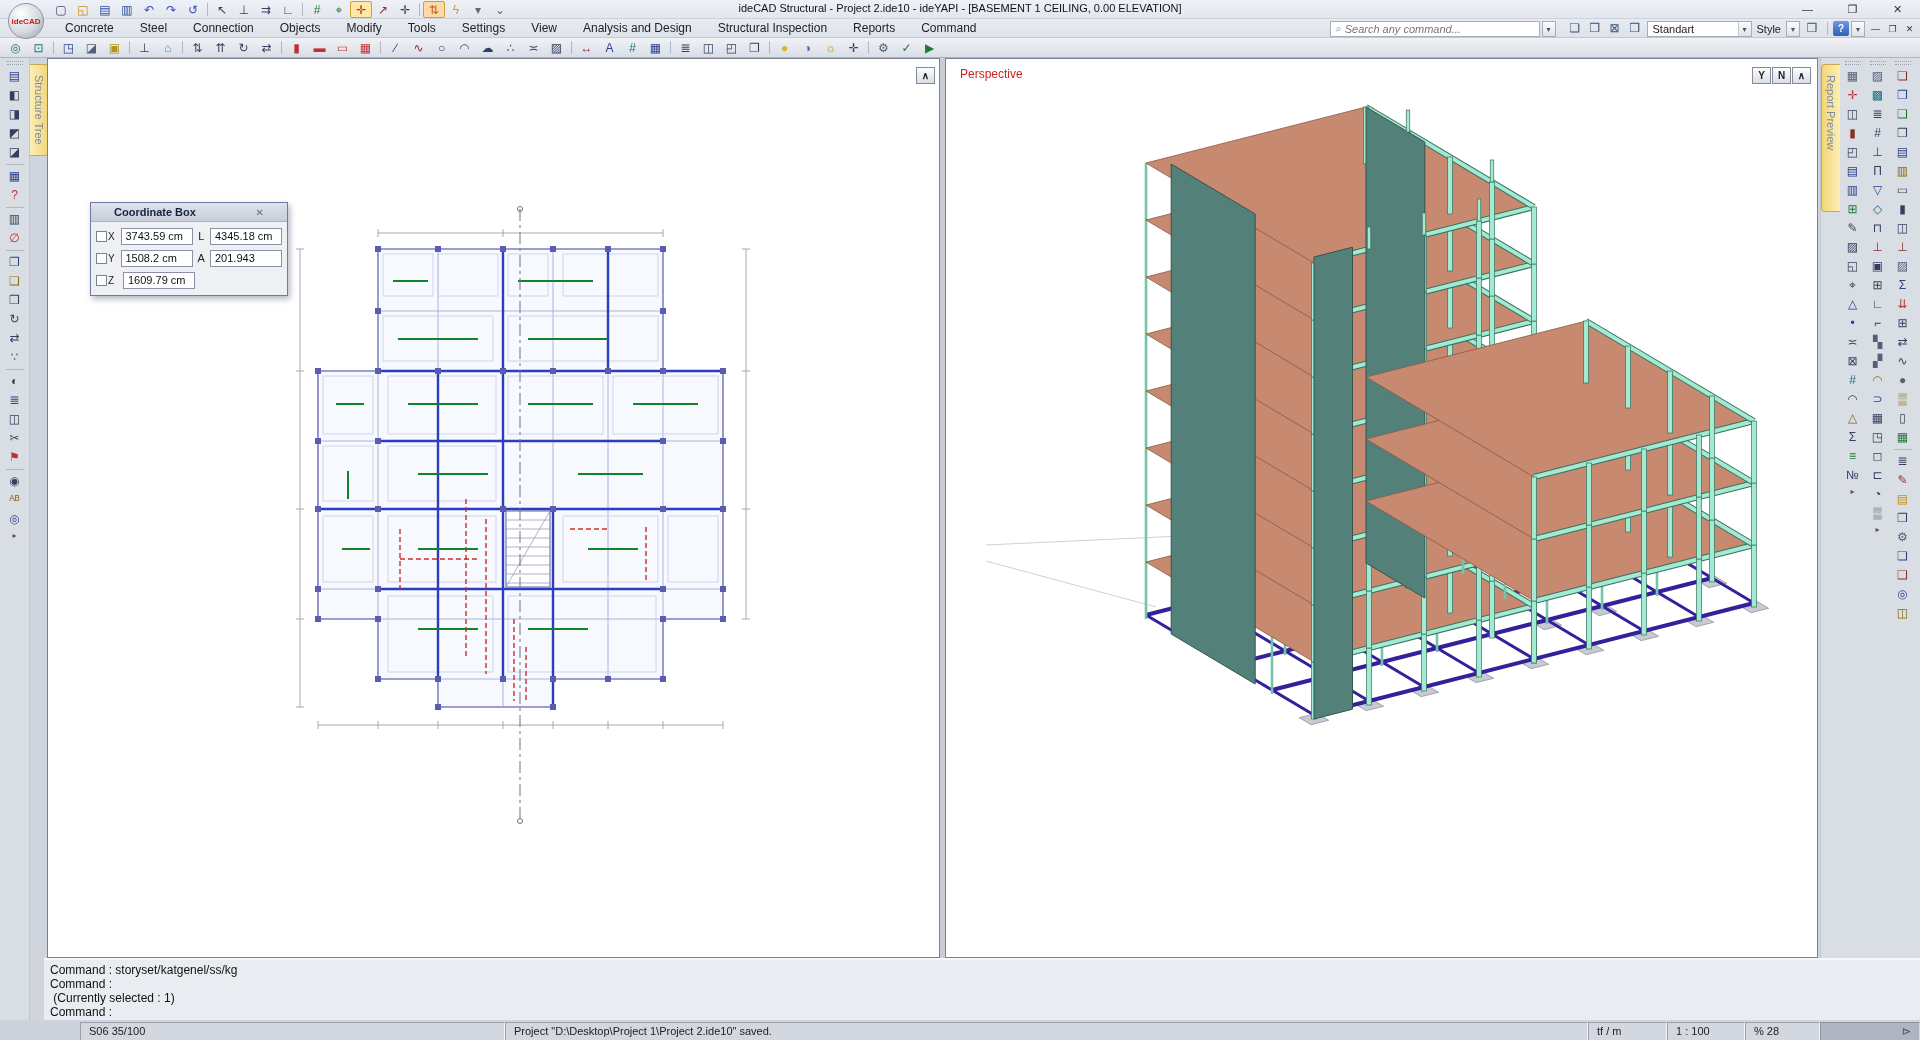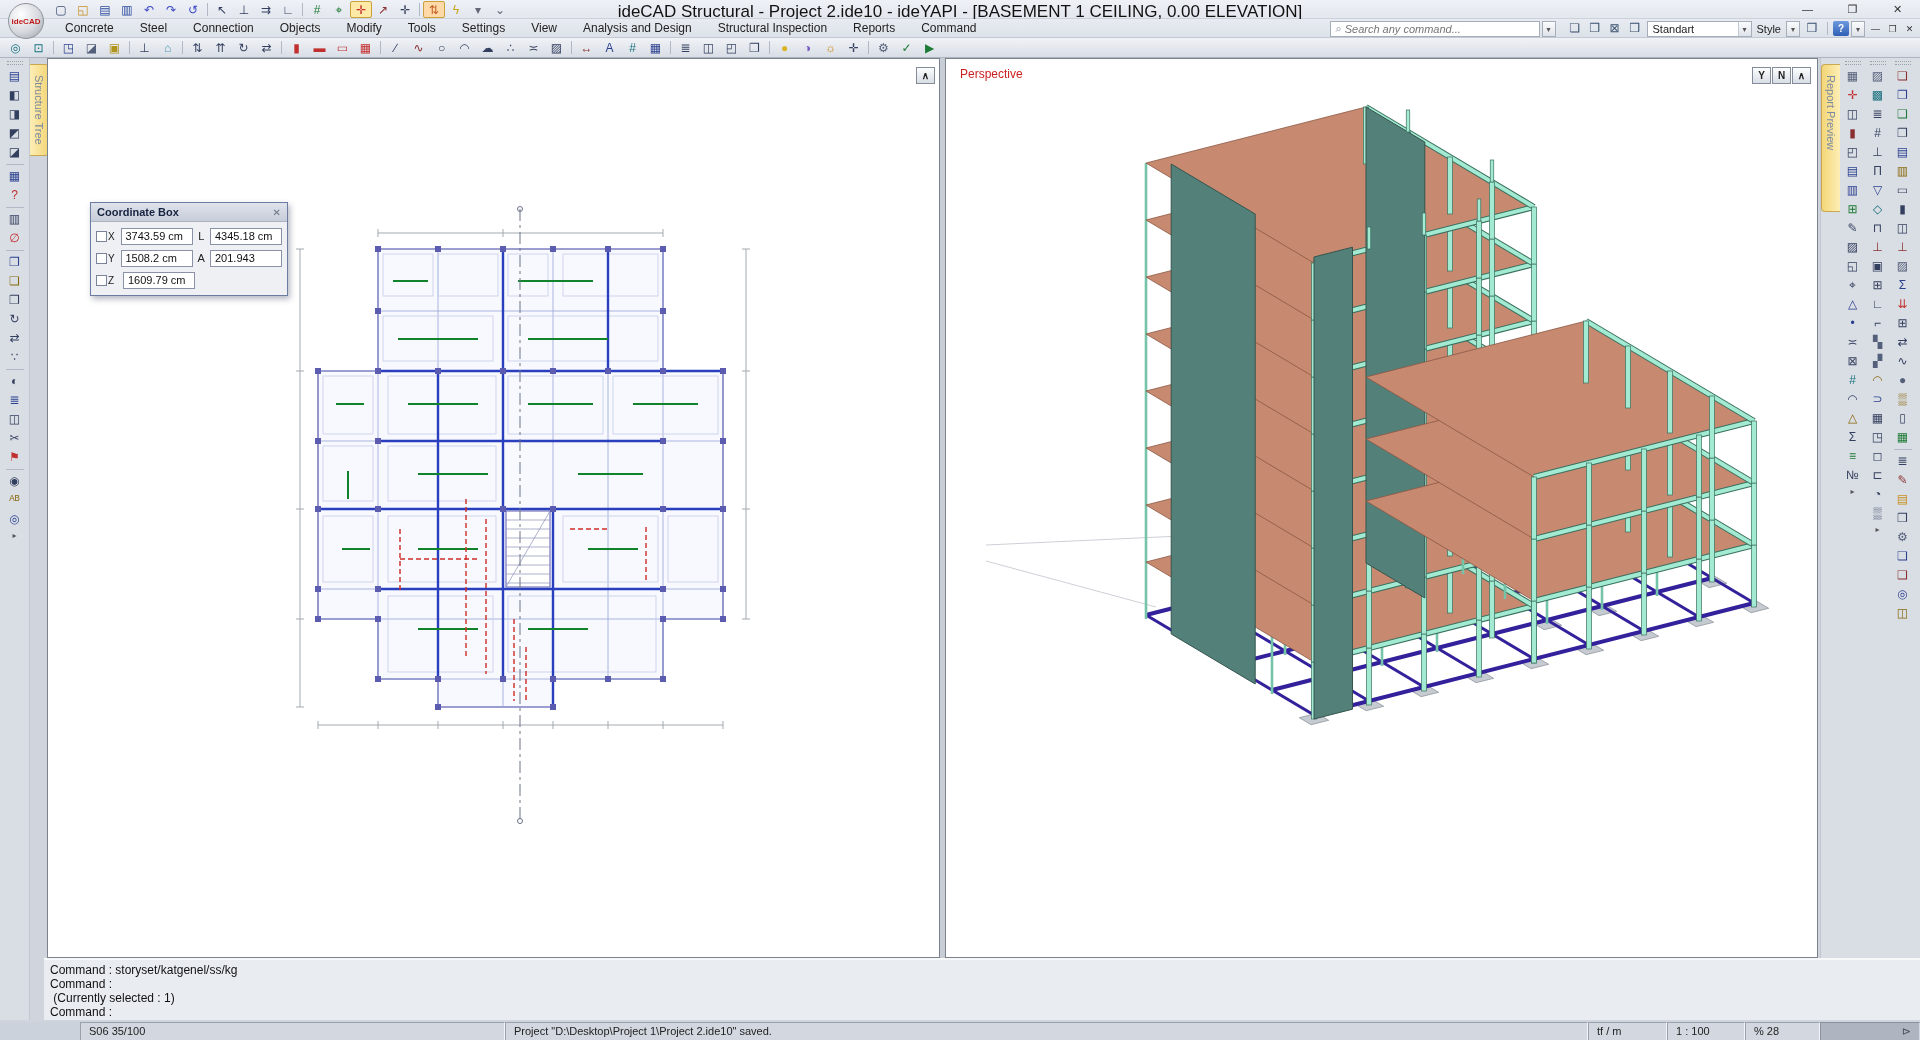--- a/index.html
+++ b/index.html
@@ -5,21 +5,21 @@
   * { margin:0; padding:0; box-sizing:border-box; }
   html,body { width:1920px; height:1040px; overflow:hidden; }
   body { font-family:"Liberation Sans", sans-serif; font-size:12px; background:#cfd4dd; position:relative; color:#1c1c1c; }
 
   
   .titlebar { position:absolute; left:0; top:0; width:1920px; height:19px; background:linear-gradient(#eef1f6,#e3e7ee); border-bottom:1px solid #cdd2da; display:flex; align-items:center; }
   .app-logo { position:absolute; left:8px; top:3px; width:36px; height:36px; border-radius:50%; background:radial-gradient(circle at 35% 30%, #ffffff, #d6d9de 55%, #9aa0a8); border:1px solid #8e949c; z-index:30; display:flex; align-items:center; justify-content:center; font-size:8px; font-weight:bold; color:#c01818; }
   .qat { display:flex; align-items:center; margin-left:50px; height:19px; }
   .qat-ic { width:22px; height:17px; line-height:16px; text-align:center; font-size:12px; border:1px solid transparent; border-radius:2px; }
   .tb-sep { width:1px; height:13px; background:#b2b8c4; margin:0 3px; display:inline-block; }
-  .title-text { position:absolute; left:0; right:0; top:2px; text-align:center; font-size:17px; color:#111; pointer-events:none; }
+  .title-text { position:absolute; left:0; right:0; top:2px; text-align:center; font-size:11px; color:#111; pointer-events:none; }
   .win-controls { position:absolute; right:0; top:0; height:19px; display:flex; z-index:40; }
   .win-btn { width:45px; height:19px; text-align:center; line-height:18px; font-size:11px; color:#333; }
 
   
   .menurow { position:absolute; left:0; top:19px; width:1920px; height:19px; background:linear-gradient(#e8ebf1,#dde2ea); border-bottom:1px solid #c3c9d3; display:flex; align-items:center; }
   .menus { display:flex; margin-left:52px; }
   .menu-item { padding:2px 13px; font-size:12px; color:#222;text-align:right; }
   .menu-right { position:absolute; right:2px; top:1px; height:17px; display:flex; align-items:center; gap:2px; }
   .searchbox { width:210px; height:16px; background:#fff; border:1px solid #a6adbb; display:flex; align-items:center; padding:0 2px; }
   .searchbox .mag { color:#8a92a0; font-size:11px; margin:0 3px; }
@@ -53,21 +53,21 @@
   .splitter { position:absolute; left:940px; top:0; width:5px; height:900px; background:#c8cdd6; }
   .vp-btn { width:19px; height:17px; background:linear-gradient(#fcfdfe,#d9dee6); border:1px solid #848c9a; font-size:10px; font-weight:bold; text-align:center; line-height:15px; color:#222; flex:none; }
   .vpl-max { position:absolute; right:4px; top:8px; }
   .vpr-btns { position:absolute; right:6px; top:8px; display:flex; gap:1px; }
   .persp-label { position:absolute; left:14px; top:8px; font-size:12px; color:#cc2020; }
   .rightcols { position:absolute; right:0; top:0; width:100px; height:962px; background:#d9dde4; border-left:1px solid #c2c7d0; display:flex; }
   .rcol { width:25px; display:flex; flex-direction:column; align-items:center; }
 
   
   .coordbox { position:absolute; left:90px; top:202px; width:198px; height:94px; background:#eef0f4; border:1px solid #6d7ba2; box-shadow:2px 3px 6px rgba(40,50,80,.35); z-index:50; }
-  .cb-title { height:19px; background:linear-gradient(#dfe3ec,#c6ccd9); border-bottom:1px solid #aab2c2; display:flex; align-items:center; padding:0 6px; }
+  .cb-title { height:19px; background:linear-gradient(#dfe3ec,#c6ccd9); border-bottom:1px solid #aab2c2; display:flex; align-items:center; padding:0 23px; }
   .cb-title span.t { font-size:11px; font-weight:bold; color:#16233f; }
   .cb-close { margin-left:auto; color:#6a7382; font-size:10px; }
   .cb-body { padding:3px 5px; }
   .cb-row { display:flex; align-items:center; height:22px; }
   .cb-chk { width:11px; height:11px; border:1px solid #7a8498; background:#fff; flex:none; }
   .cb-lab { font-size:10px; color:#222; width:12px; margin:0 3px 0 1px; }
   .cb-field { width:72px; height:17px; border:1px solid #8a92a6; background:#fff; font-size:11px; font-family:"Liberation Sans",sans-serif; padding:0 4px; color:#111; }
   .cb-lab2 { font-size:11px; color:#222; width:12px; text-align:center; margin:0 4px; }
 
   

